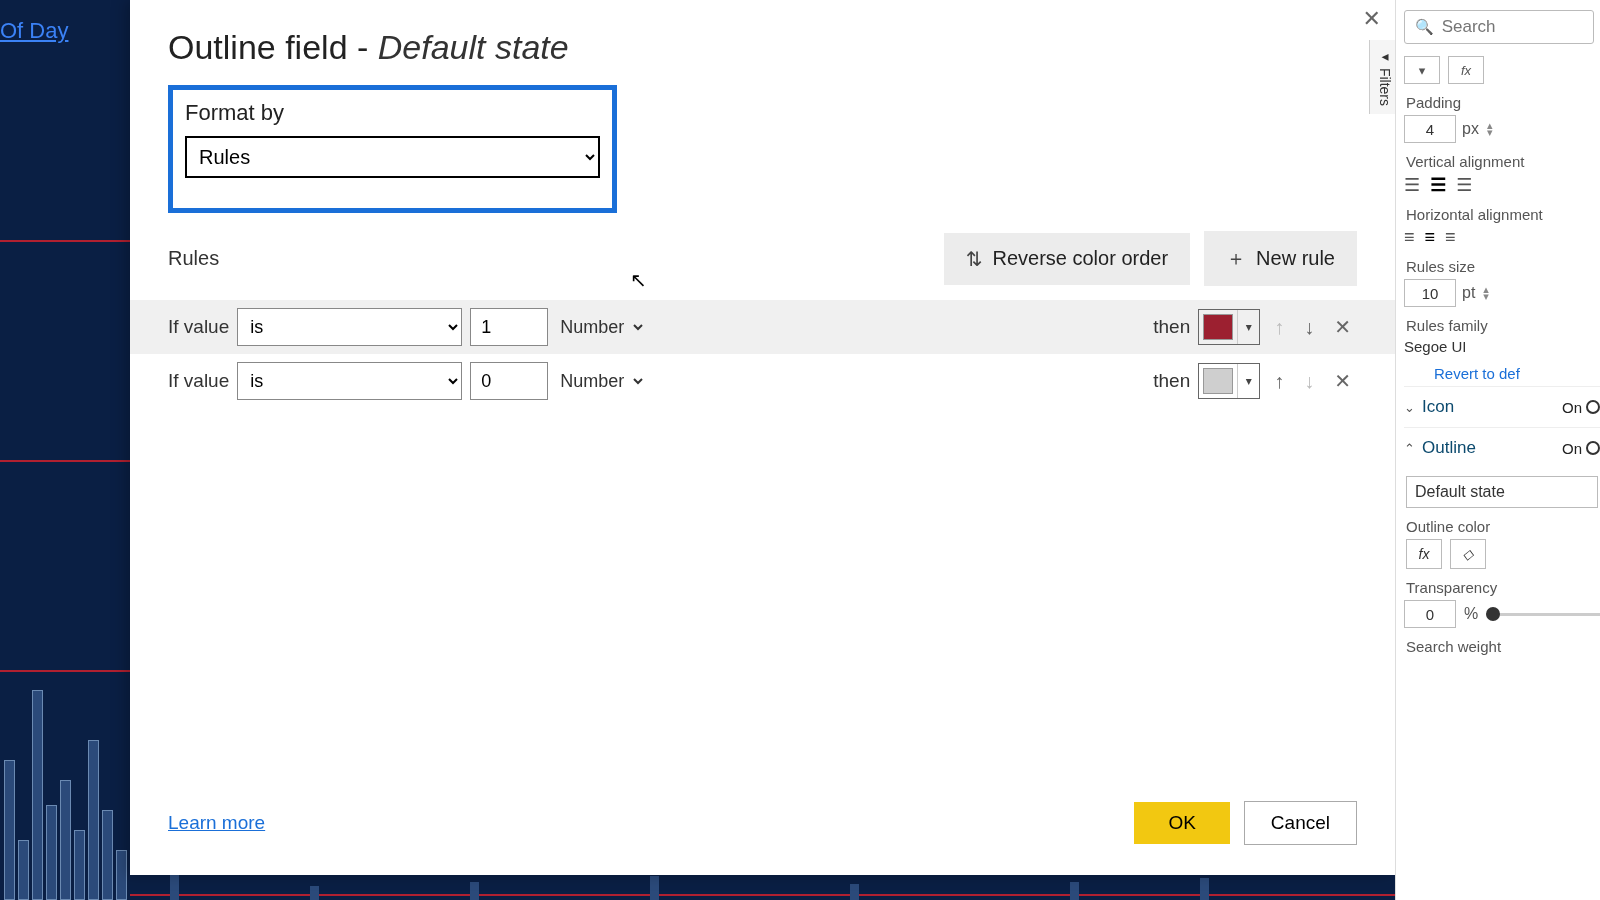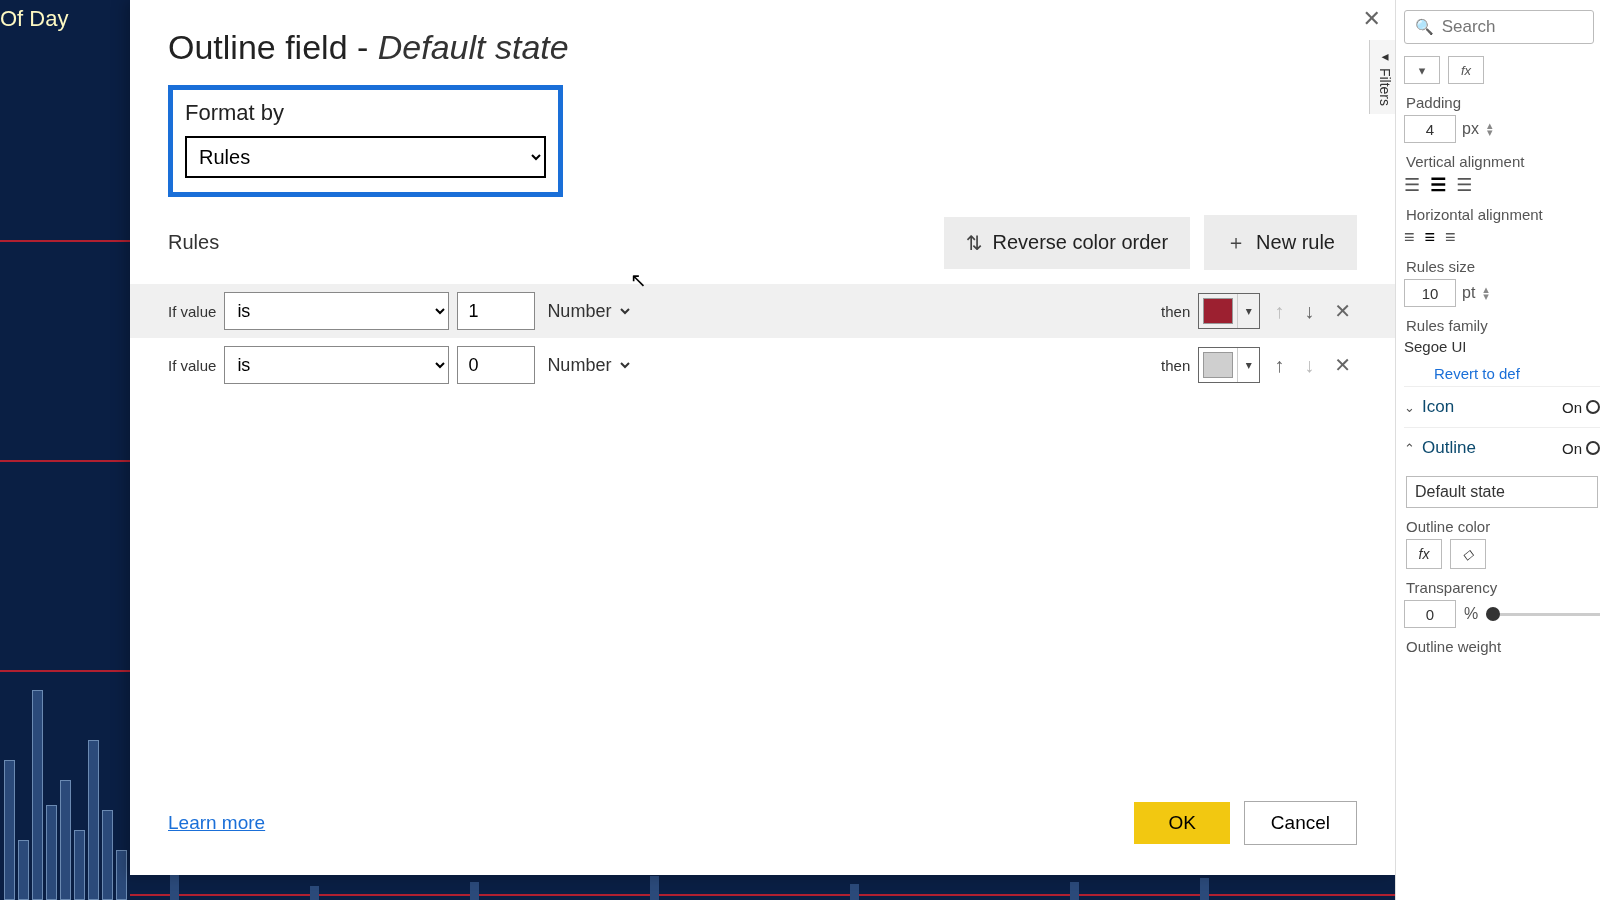--- a/index.html
+++ b/index.html
@@ -12,24 +12,25 @@
     background: #0a1f44;
   }
   
   .bg-report {
     position: absolute;
     inset: 0;
     background: #0a1f44;
   }
   .bg-title {
     position: absolute;
-    left: 0; top: 0;
-    color: #fef9c3;
+    left: 0; top: 12px;
+    color: #3b82f6;
     font-size: 22px;
     padding: 6px 0 0 0;
+    text-decoration: underline;
   }
   .bg-chart {
     position: absolute;
     left: 0; top: 70px; width: 130px; bottom: 0;
   }
   .bg-chart .bar {
     position: absolute; bottom: 0;
     width: 11px;
     background: #2b4a7a;
     border: 1px solid #6b8ab2;
@@ -75,22 +76,22 @@
   .modal-title .state {
     font-style: italic;
     color: #333;
   }
 
   .section {
     padding: 0 38px;
   }
   .highlight-box {
     border: 5px solid #1a6fd8;
-    padding: 10px 12px 14px 12px;
-    width: 395px;
+    padding: 10px 12px 30px 12px;
+    width: 449px;
   }
   .field-label {
     font-size: 22px;
     color: #222;
     margin-bottom: 10px;
     font-weight: 400;
   }
   select.big {
     width: 100%;
     height: 42px;
@@ -145,21 +146,21 @@
     padding: 0 38px;
     margin-top: 14px;
   }
   .rule-row {
     display:flex;
     align-items:center;
     gap: 8px;
     padding: 8px 0;
   }
   .rule-row.alt { background:#f0f0f0; margin:0 -38px; padding:8px 38px; }
-  .rule-row .txt { font-size:15px; color:#333; }
+  .rule-row .txt { font-size:19px; color:#333; }
   .rule-row select.op {
     width: 225px; height:38px; font-size:18px; border:1px solid #888; padding:0 8px; background:#fff;
   }
   .rule-row input.val {
     width: 78px; height:38px; font-size:18px; border:1px solid #888; padding:0 10px; background:#fff;
   }
   .rule-row select.type {
     width: 90px; height:38px; font-size:18px; border:none; background:transparent; color:#333;
   }
   .rule-row .grow { flex:1; }
@@ -440,14 +441,14 @@
 
   <div class="pane-label">Transparency</div>
   <div class="slider">
     <div class="num-box">0</div>
     <span class="unit">%</span>
     <div class="track">
         <div class="thumb"></div>
       </div>
   </div>
 
-  <div class="pane-label">Outline weight</div>
+  <div class="pane-label">Search weight</div>
 </div>
 
 </body></html>

